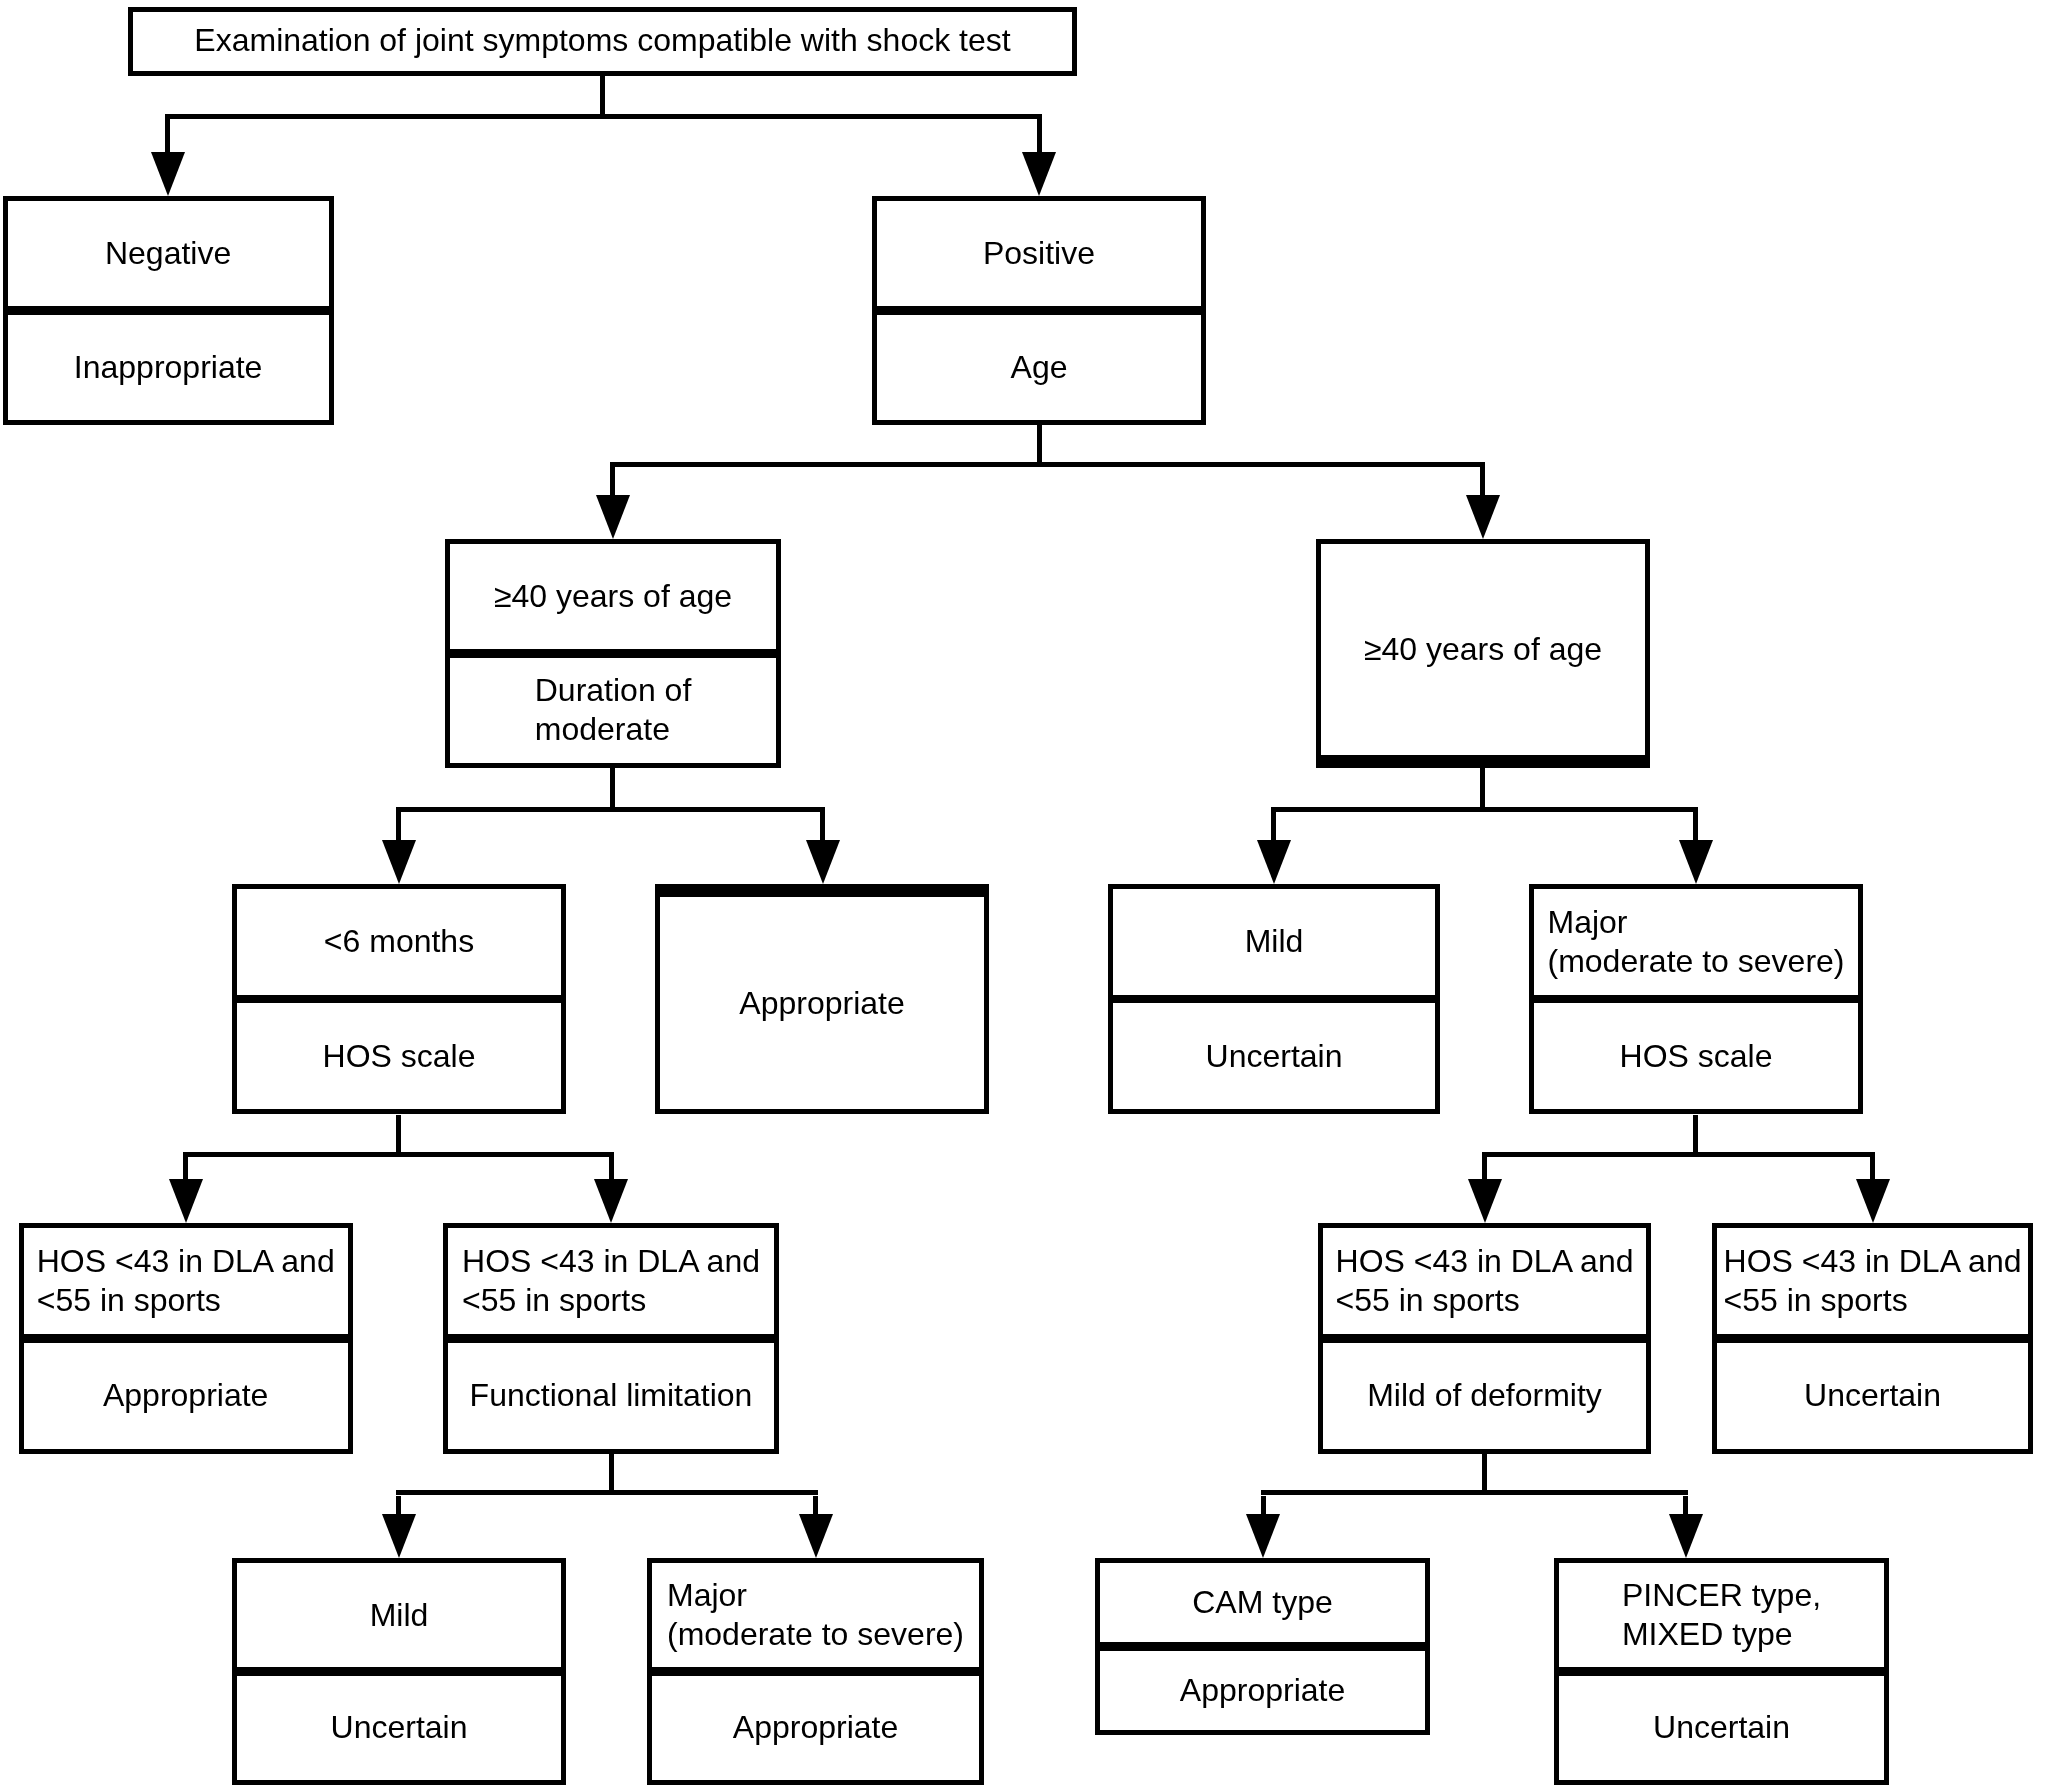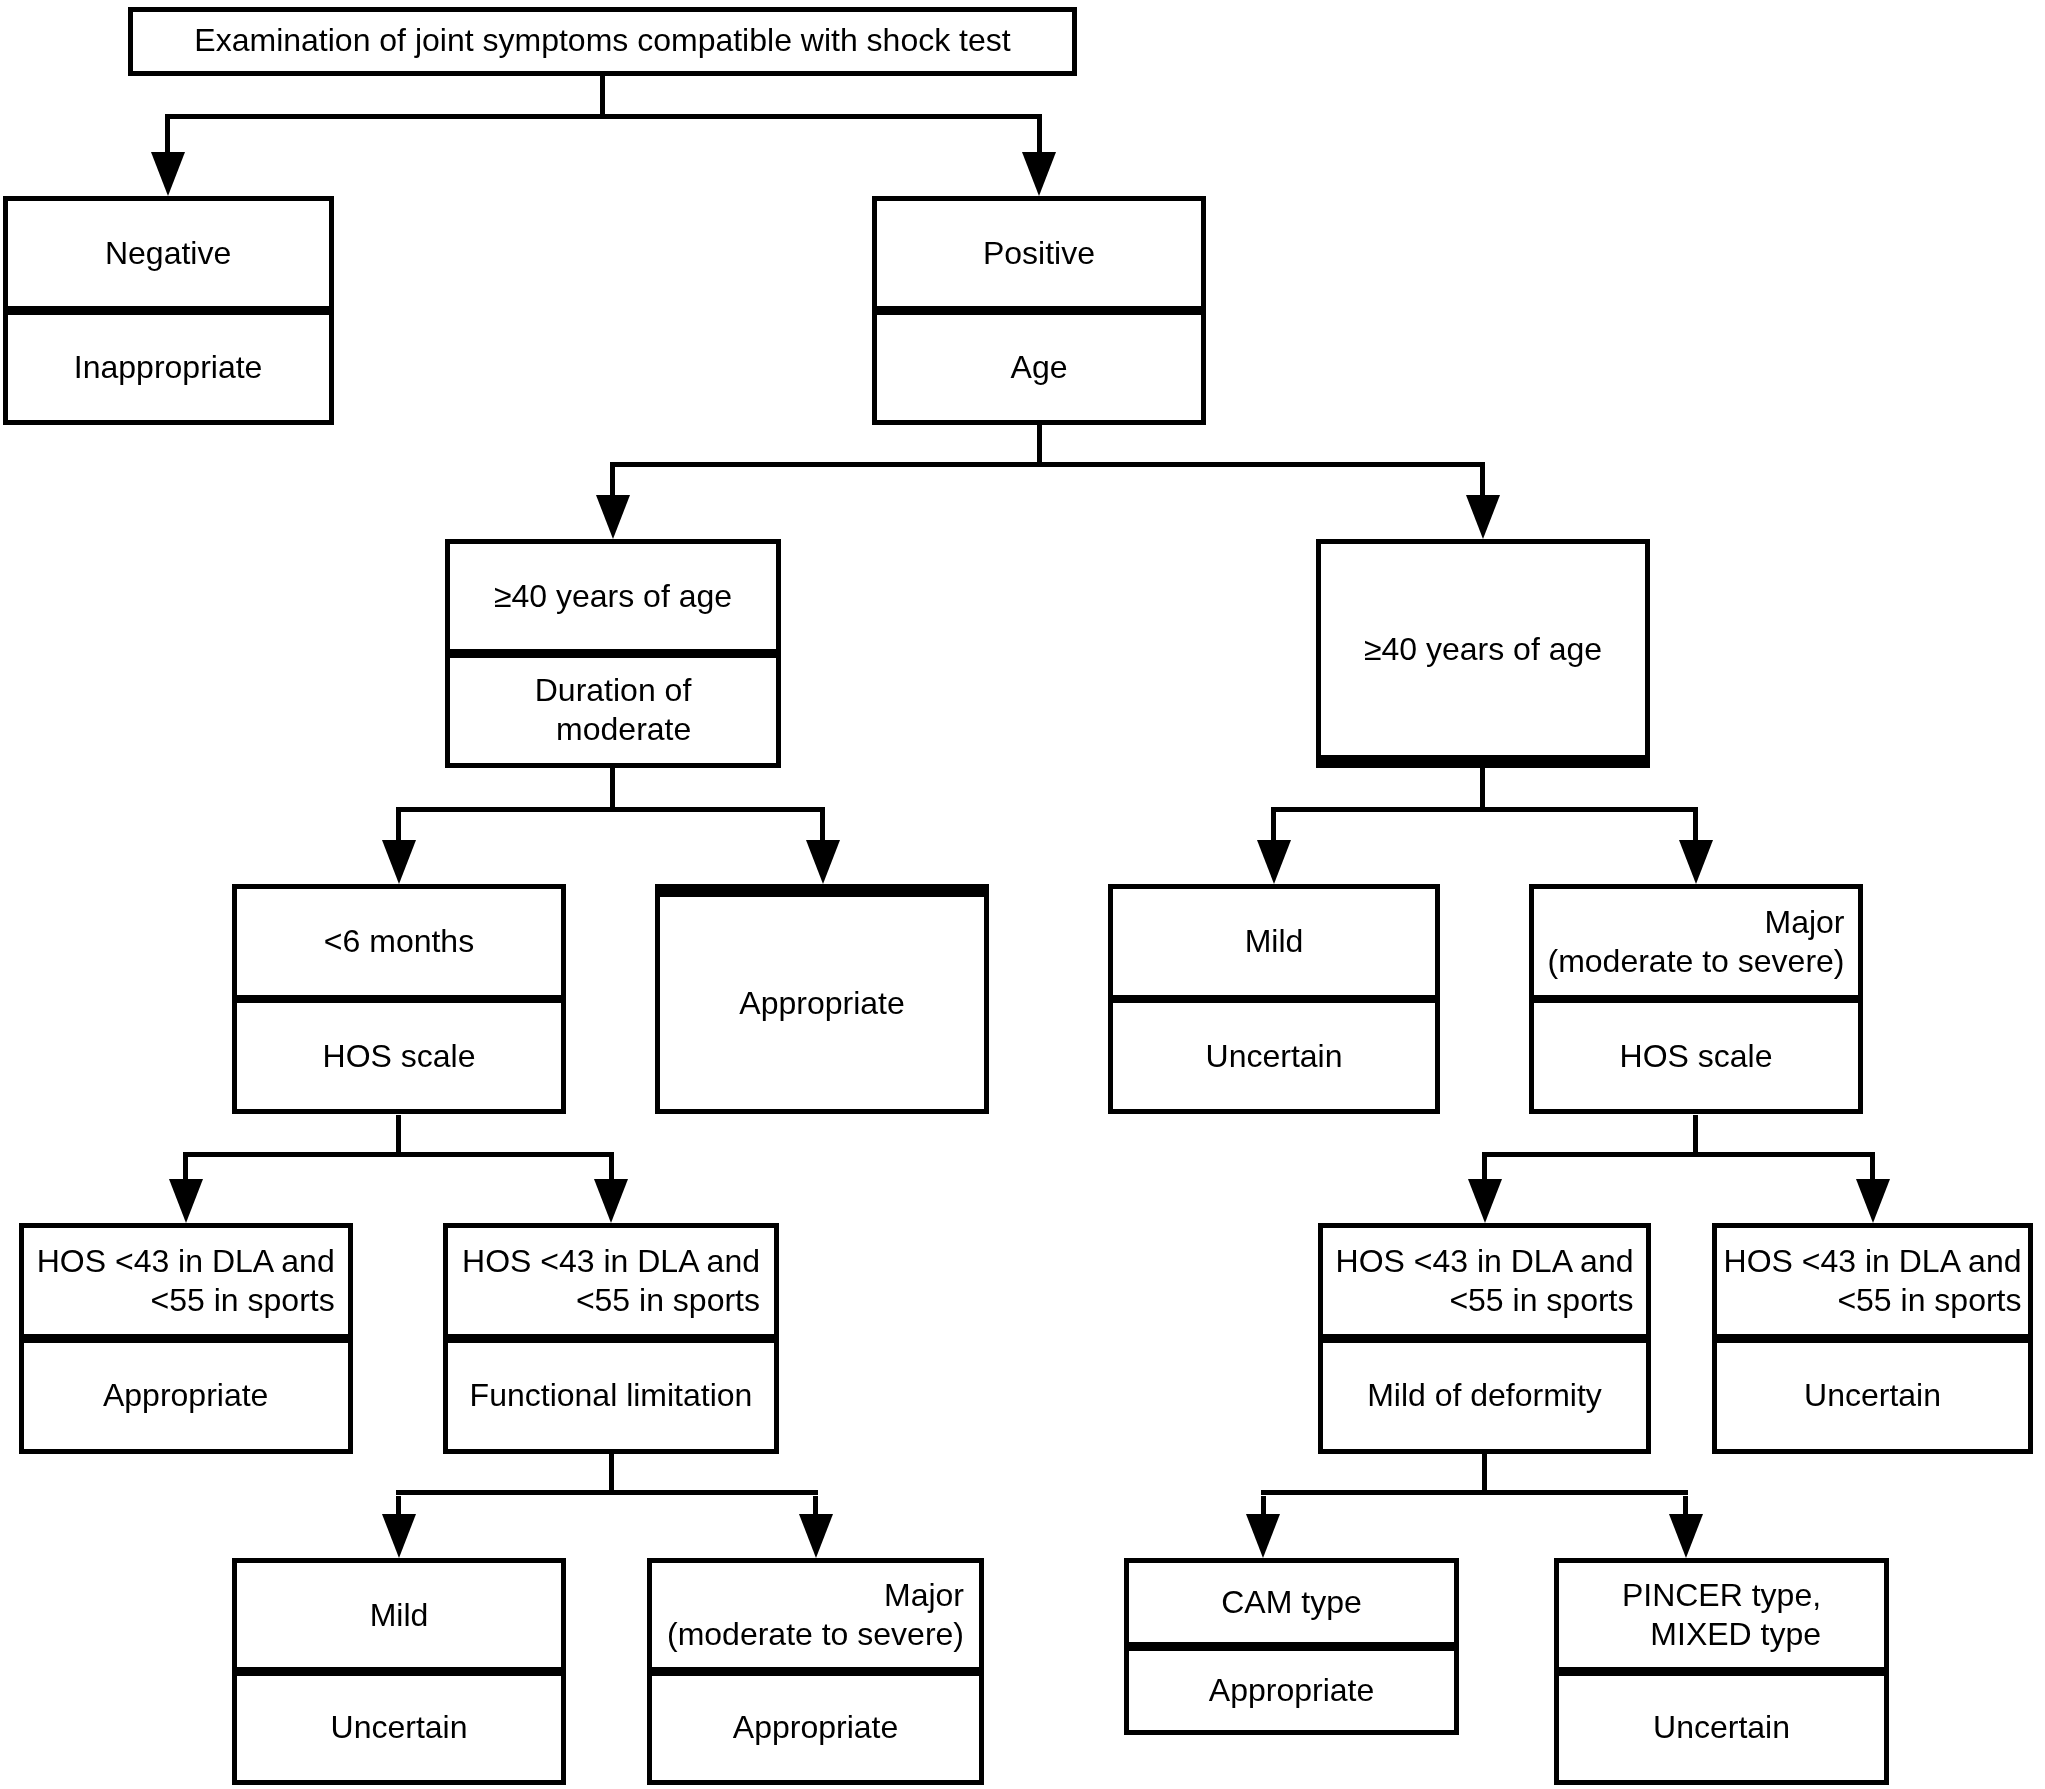--- a/index.html
+++ b/index.html
@@ -19,21 +19,21 @@
     border:5.2px solid #000;
     background:#fff;
     display:flex;
     flex-direction:column;
   }
   .cell{
     flex:1;
     display:flex;
     align-items:center;
     justify-content:center;
-    text-align:right;
+    text-align:left;
     white-space:pre;
     line-height:1.22;
     padding:0 3.9px;
     overflow:hidden;
   }
   .divider{
     flex:0 0 8.4px;
     height:8.4px;
     background:#000;
   }
@@ -185,21 +185,21 @@
     <div class="cell">Mild</div>
     <div class="divider"></div>
     <div class="cell">Uncertain</div>
   </div>
   <div class="node" style="left:647px;top:1558px;width:337px;height:227px;">
     <div class="cell">Major
 (moderate to severe)</div>
     <div class="divider"></div>
     <div class="cell">Appropriate</div>
   </div>
-  <div class="node" style="left:1095px;top:1558px;width:335px;height:177px;margin-left:29px;">
+  <div class="node" style="left:1095px;top:1558px;width:335px;height:177px;">
     <div class="cell">CAM type</div>
     <div class="divider"></div>
     <div class="cell">Appropriate</div>
   </div>
   <div class="node" style="left:1554px;top:1558px;width:335px;height:227px;">
     <div class="cell">PINCER type,
 MIXED type</div>
     <div class="divider"></div>
     <div class="cell">Uncertain</div>
   </div>

